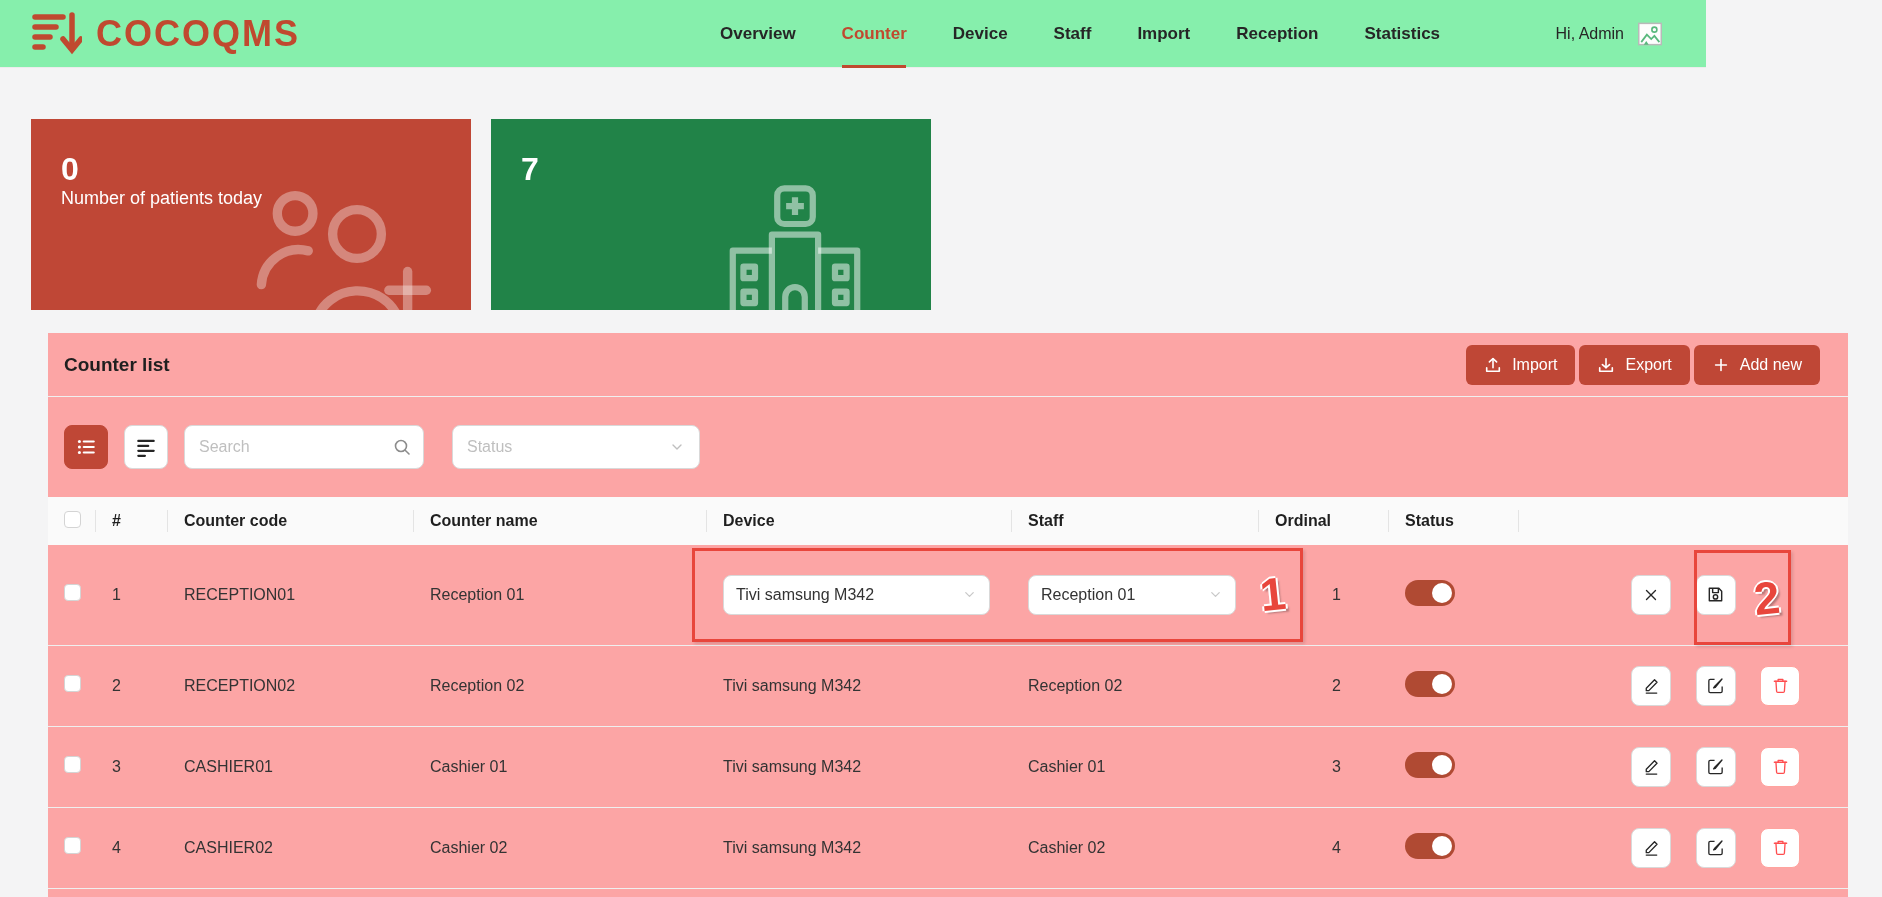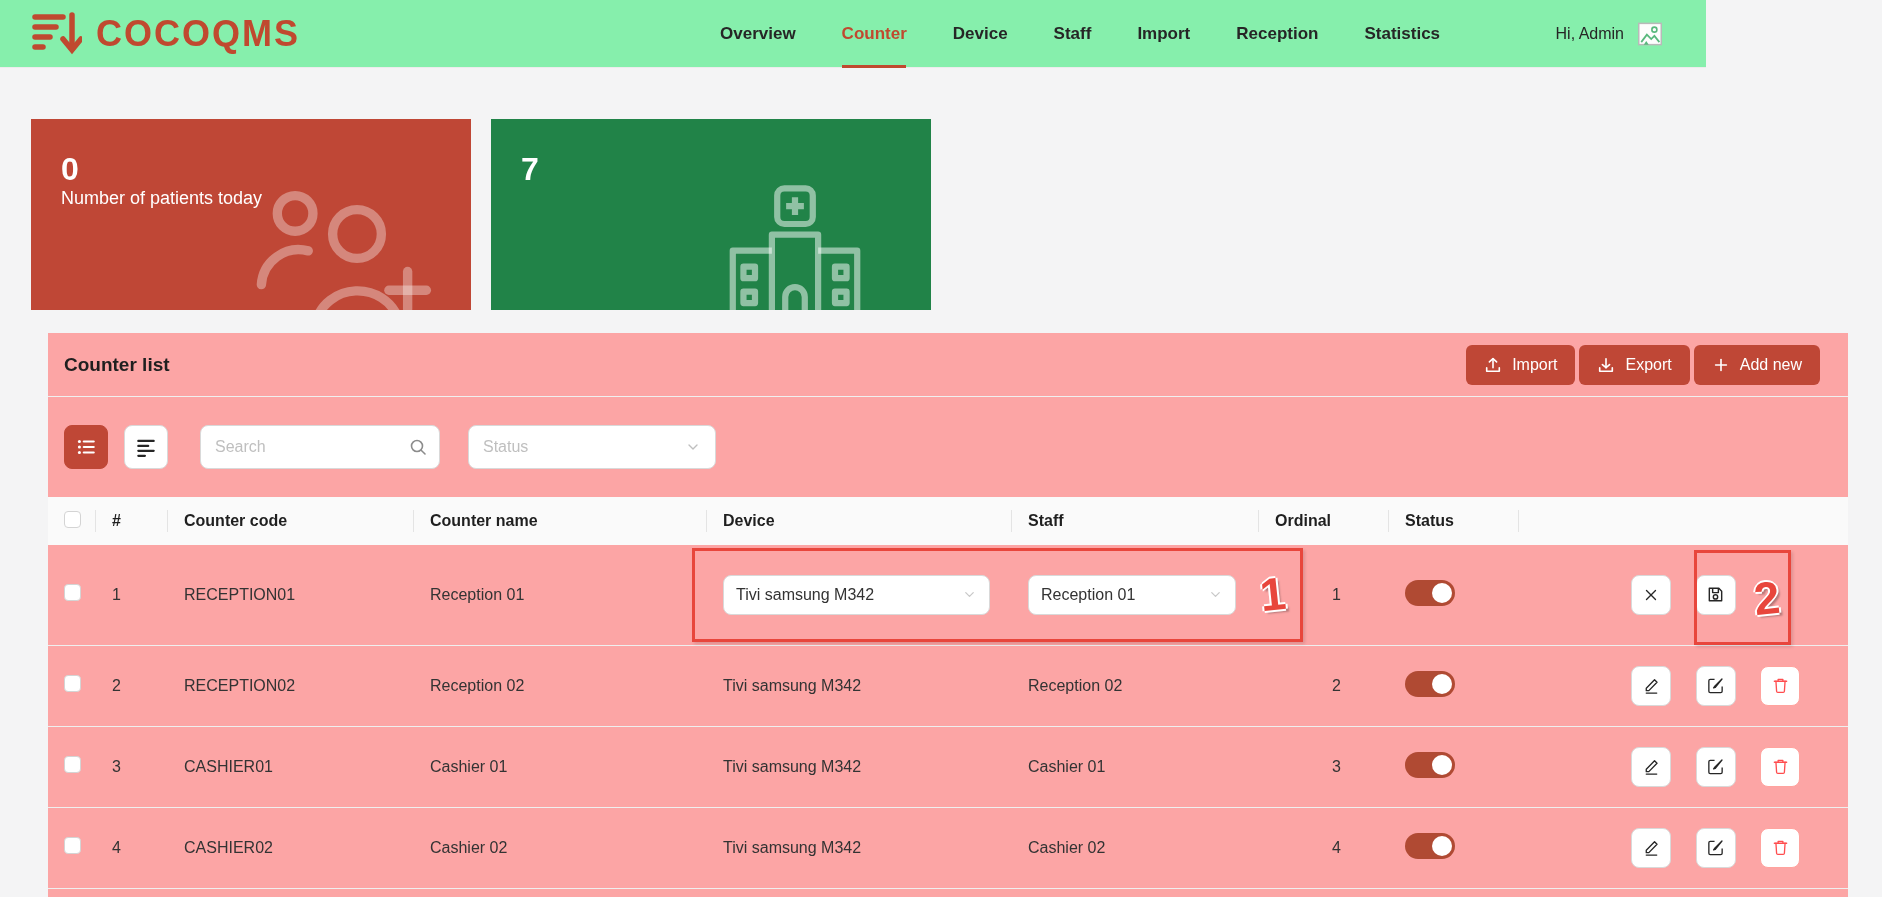--- a/index.html
+++ b/index.html
@@ -40,21 +40,21 @@
   .panel-title { font-size:19px; font-weight:bold; color:#1f1f1f; }
   .head-actions { display:flex; gap:4px; }
   .btn-red { background:#bf4736; color:#fff; border:none; border-radius:6px; height:40px; padding:0 18px;
     font-size:16px; font-family:inherit; display:flex; align-items:center; gap:10px; cursor:pointer; }
 
   
   .toolbar { height:100px; display:flex; align-items:center; padding:0 16px; }
   .icon-btn { width:44px; height:44px; border-radius:8px; border:1px solid #d9d9d9; background:#fff;
     display:flex; align-items:center; justify-content:center; cursor:pointer; margin-right:16px; }
   .icon-btn.active { background:#bf4736; border-color:#bf4736; }
-  .search-box { position:relative; width:240px; margin-left:16px; }
+  .search-box { position:relative; width:240px; margin-left:0; }
   .search-box input { width:240px; height:44px; border:1px solid #d9d9d9; border-radius:8px;
     padding:0 40px 0 14px; font-size:16px; font-family:inherit; color:#333; outline:none; }
   .search-box input::placeholder { color:#bfbfbf; }
   .search-box .s-ico { position:absolute; right:12px; top:12px; }
   .select-box { width:248px; height:44px; margin-left:28px; border:1px solid #d9d9d9; border-radius:8px;
     display:flex; align-items:center; justify-content:space-between; padding:0 14px; cursor:pointer; background:#fff; }
   .select-box .ph { font-size:16px; color:#bfbfbf; }
 
   
   table { width:100%; border-collapse:collapse; table-layout:fixed; }

